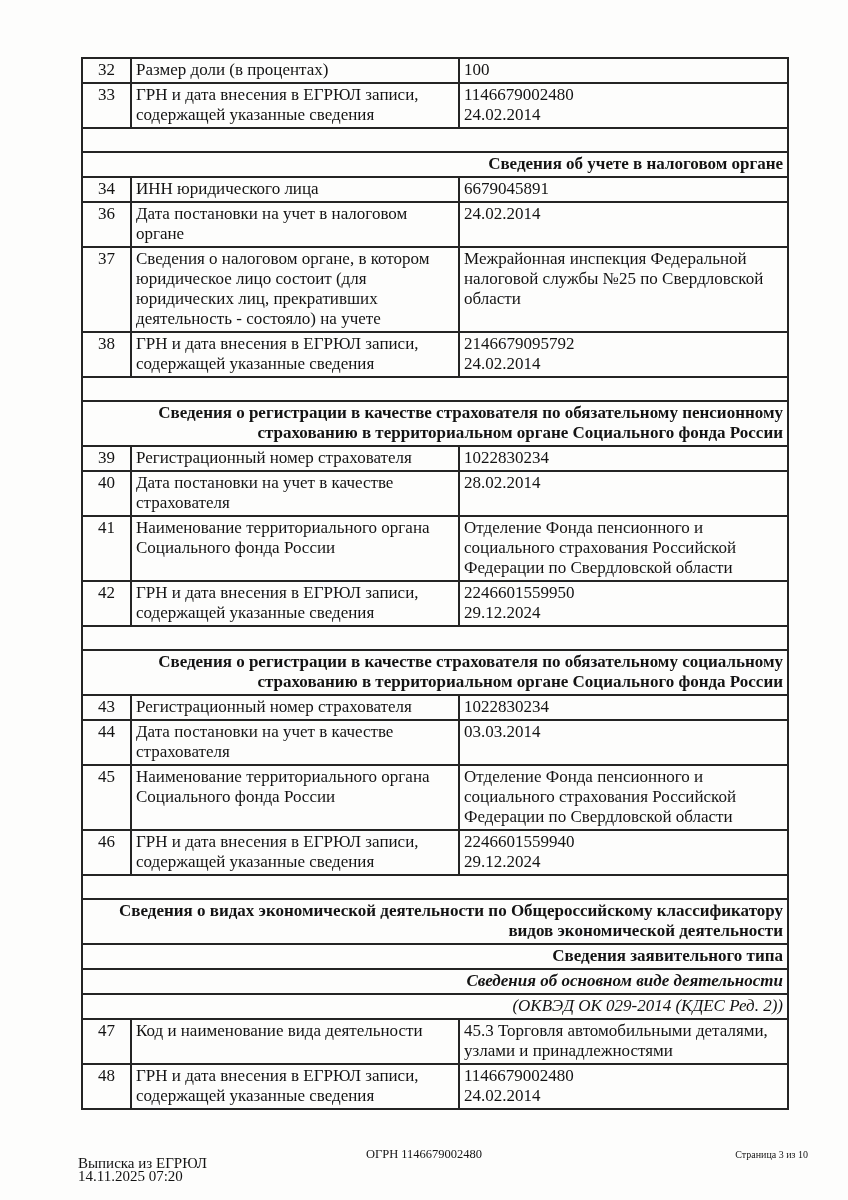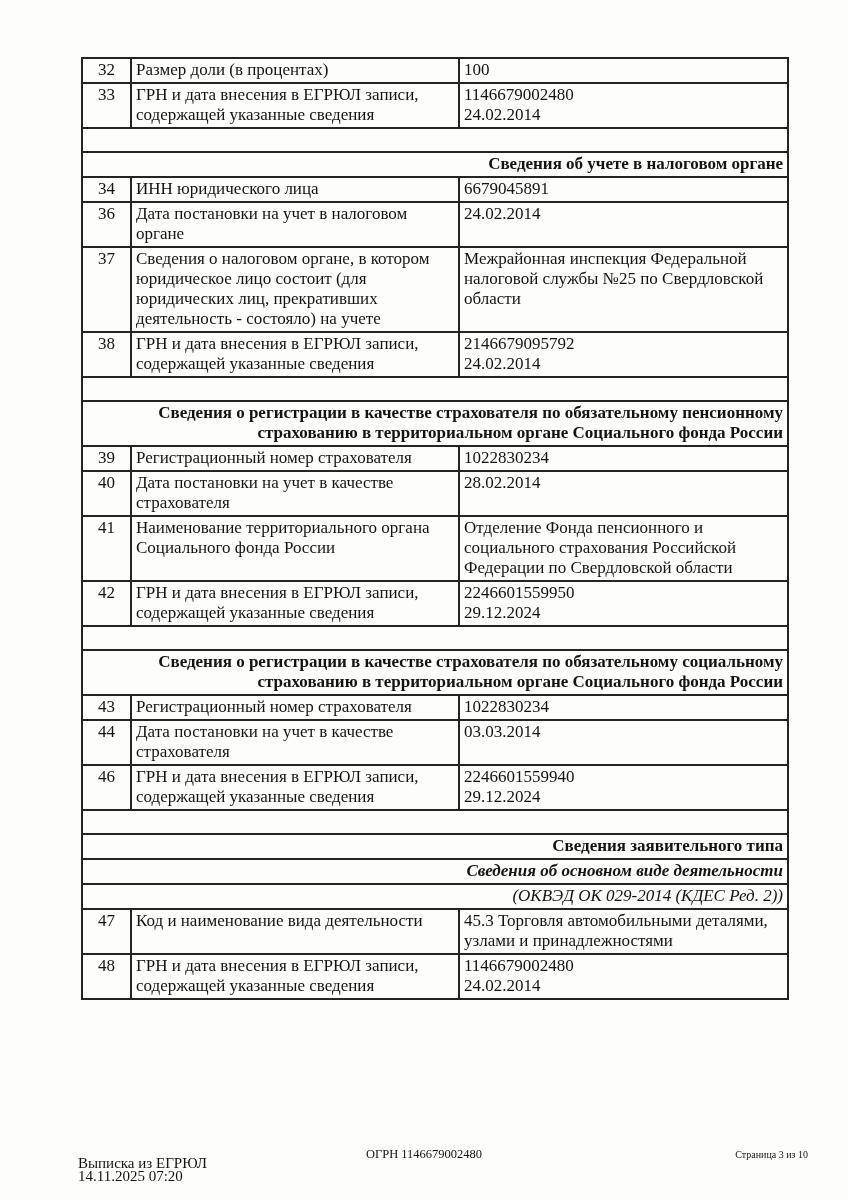--- a/index.html
+++ b/index.html
@@ -188,28 +188,40 @@
           <td class="cell-label">Регистрационный номер страхователя</td>
           <td class="cell-value">1022830234</td>
         </tr>
         <tr>
           <td class="cell-num">44</td>
           <td class="cell-label">Дата постановки на учет в качестве
 страхователя</td>
           <td class="cell-value">03.03.2014</td>
         </tr>
         <tr>
+          <td class="cell-num">45</td>
+          <td class="cell-label">Наименование территориального органа
+Социального фонда России</td>
+          <td class="cell-value">Отделение Фонда пенсионного и
+социального страхования Российской
+Федерации по Свердловской области</td>
+        </tr>
+        <tr>
           <td class="cell-num">46</td>
           <td class="cell-label">ГРН и дата внесения в ЕГРЮЛ записи,
 содержащей указанные сведения</td>
           <td class="cell-value">2246601559940
 29.12.2024</td>
         </tr>
         <tr>
           <td colspan="3" class="cell-spacer"></td>
+        </tr>
+        <tr>
+          <td colspan="3" class="cell-header bold">Сведения о видах экономической деятельности по Общероссийскому классификатору
+видов экономической деятельности</td>
         </tr>
         <tr>
           <td colspan="3" class="cell-header bold">Сведения заявительного типа</td>
         </tr>
         <tr>
           <td colspan="3" class="cell-header bold-italic">Сведения об основном виде деятельности</td>
         </tr>
         <tr>
           <td colspan="3" class="cell-header italic">(ОКВЭД ОК 029-2014 (КДЕС Ред. 2))</td>
         </tr>

